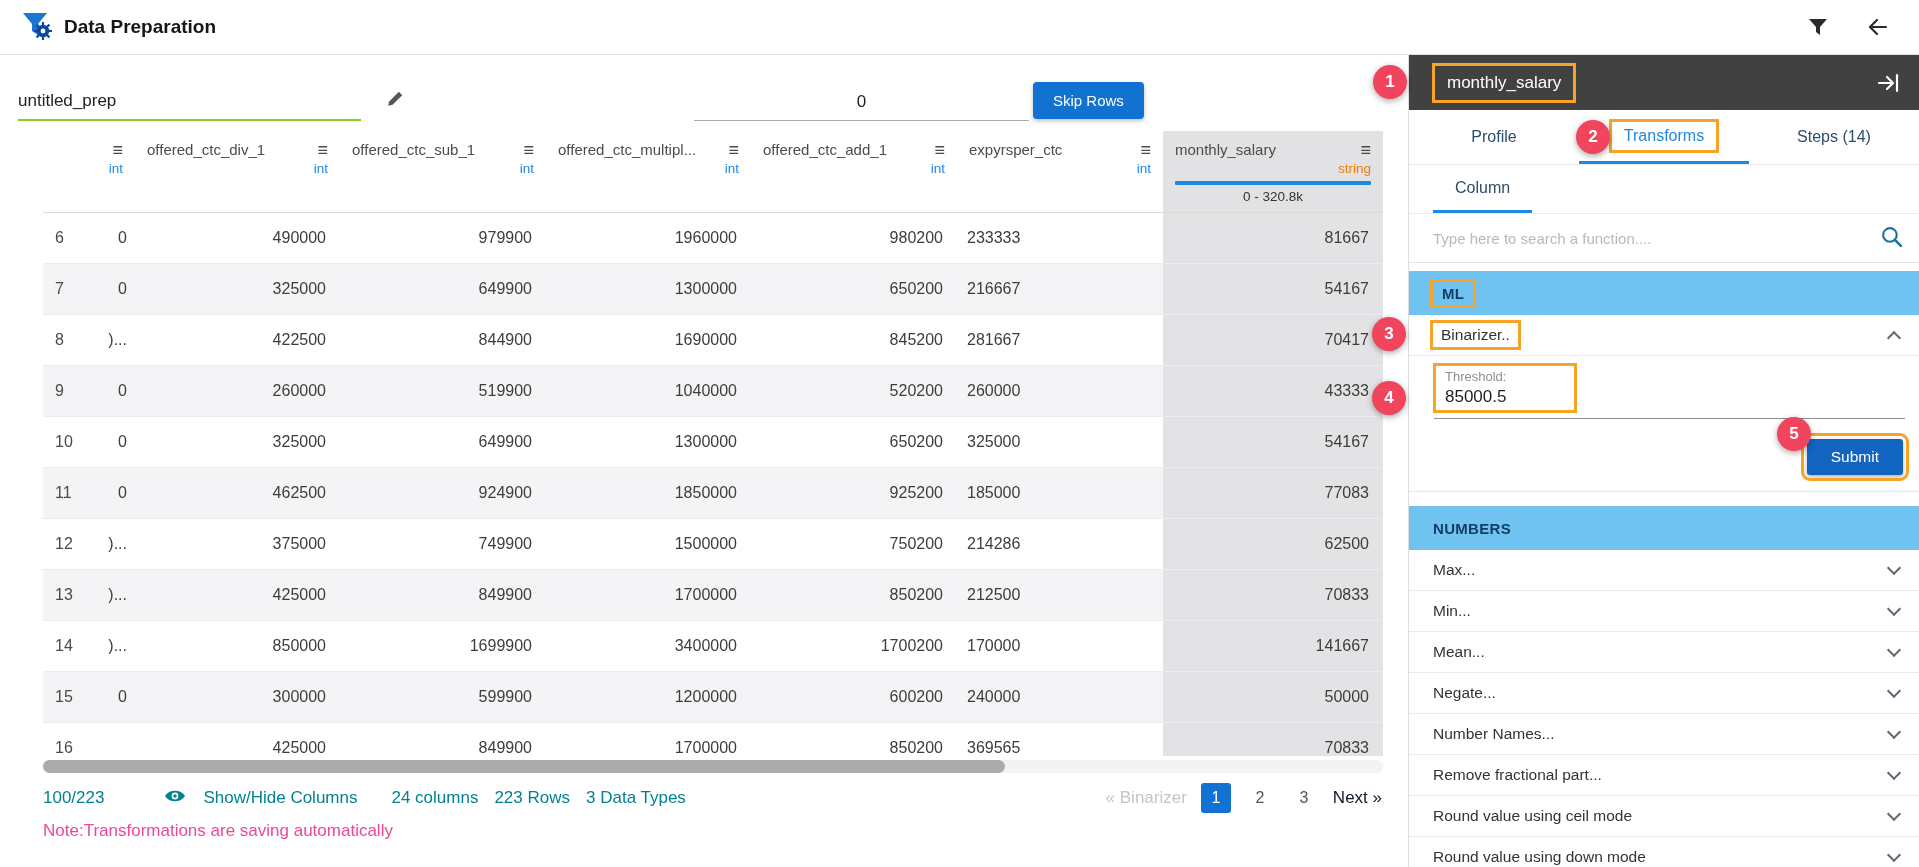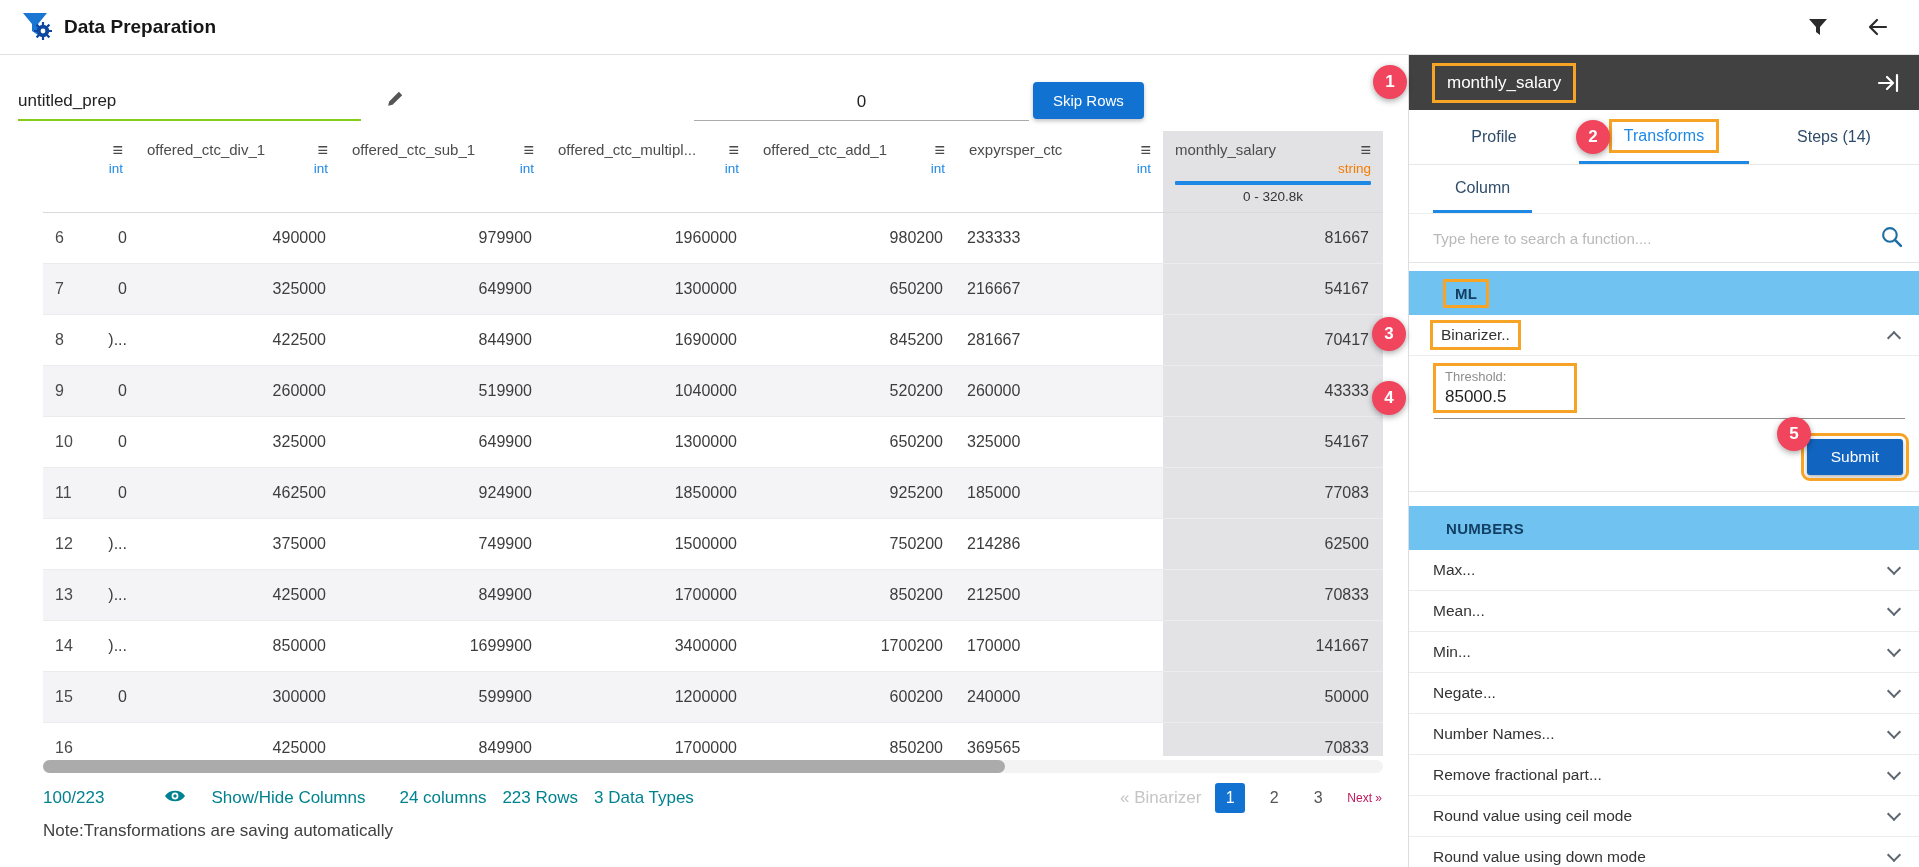--- a/index.html
+++ b/index.html
@@ -45,45 +45,45 @@
 .cell.mini{padding-right:8px}
 .cell.left{justify-content:flex-start;padding-left:10px}
 .cell.alt{background:#f4f4f6}
 .cell.sel{background:#e3e3e6}
 
 
 .hscroll{margin:4px 0 0 43px;width:1340px;height:13px;border-radius:7px;background:#f3f3f3;cursor:pointer}
 .hthumb{width:962px;height:13px;border-radius:7px;background:#ababab}
 .tfooter{display:flex;align-items:center;margin:10px 26px 0 43px;font-size:17px}
 .counter{color:#00838f;cursor:pointer}
-.showhide{display:flex;align-items:center;gap:25px;margin-left:60px;color:#00838f;cursor:pointer}
+.showhide{display:flex;align-items:center;gap:17px;margin-left:60px;color:#00838f;cursor:pointer}
 .stats{display:flex;gap:16px;margin-left:34px;color:#00838f}
 .pagination{margin-left:auto;display:flex;align-items:center;gap:14px}
 .pg-prev{color:#c5c5c5;font-size:17px}
 .pg-num{min-width:30px;height:30px;display:flex;align-items:center;justify-content:center;color:#555;font-size:16px;cursor:pointer}
 .pg-num.active{background:#1172d2;color:#fff;border-radius:3px}
-.pg-next{color:#be185d;font-size:12px;cursor:pointer}
-.note{margin:8px 0 0 43px;font-size:17px;color:#404040}
+.pg-next{color:#0f172a;font-size:17px;cursor:pointer}
+.note{margin:8px 0 0 43px;font-size:17px;color:#ec4899}
 
 
 .sidebar{width:511px;border-left:1px solid #ddd;display:flex;flex-direction:column;overflow:hidden;background:#fff}
 .sb-header{height:55px;background:#414141;display:flex;align-items:center;justify-content:space-between;padding:0 18px 0 26px;flex:none}
 .sb-col-name{color:#fff;font-size:17px;padding:7px 12px;outline:3px solid #f7a325}
 .collapse{cursor:pointer;display:flex;align-items:center}
 .sb-tabs{height:55px;display:flex;border-bottom:1px solid #e8e8e8;flex:none}
 .tab{flex:1;display:flex;align-items:center;justify-content:center;font-size:16px;color:#2f4c6a;cursor:pointer}
 .tab.active{color:#1e88e5;border-bottom:3px solid #1e88e5}
 .tab-label{padding:2px 4px}
 .tab.active .tab-label{padding:5px 12px;outline:3px solid #f7a325}
 .sb-subtabs{height:49px;display:flex;border-bottom:1px solid #ededed;flex:none;padding-left:24px}
 .subtab{display:flex;align-items:center;padding:0 22px;font-size:16px;color:#2f4c6a;border-bottom:3px solid #1e88e5;cursor:pointer}
 .sb-search{height:49px;display:flex;align-items:center;border-bottom:1px solid #e4e4e4;flex:none;padding:0 16px 0 24px}
 .search-input{flex:1;border:none;outline:none;font-size:15px;color:#333;background:transparent;font-family:inherit}
 .search-input::placeholder{color:#b9b9b9}
-.section-header{height:44px;background:#70c3f0;display:flex;align-items:center;padding-left:37px;flex:none}
+.section-header{height:44px;background:#70c3f0;display:flex;align-items:center;padding-left:24px;flex:none}
 .section-header.first{margin-top:8px}
 .section-header.numbers{margin-top:14px}
 .section-title{font-size:15px;font-weight:bold;color:#123f63;letter-spacing:.3px}
 .section-title.anno{padding:3px 9px;outline:3px solid #f7a325}
 .fn-item{height:41px;display:flex;align-items:center;justify-content:space-between;padding:0 20px 0 24px;border-bottom:1px solid #ececec;font-size:15.5px;color:#333;cursor:pointer;flex:none}
 .fn-label.anno{padding:3px 8px;outline:3px solid #f7a325}
 .binarizer-panel{flex:none;border-bottom:1px solid #e6e6e6}
 .field-wrap{margin:8px 14px 0 25px;border-bottom:1px solid #909090;padding:2px 2px 8px 2px}
 .thr{display:inline-block;padding:3px 9px;outline:3px solid #f7a325}
 .thr-label{font-size:13px;color:#8d8d8d}
@@ -392,25 +392,25 @@
       <div class="section-header numbers">
         <span class="section-title">NUMBERS</span>
       </div>
 
       <div class="fn-list" id="fnlist">
           <div class="fn-item">
             <span class="fn-label">Max...</span>
             <span class="chev down"></span>
           </div>
           <div class="fn-item">
+            <span class="fn-label">Min...</span>
+            <span class="chev down"></span>
+          </div>
+          <div class="fn-item">
             <span class="fn-label">Mean...</span>
-            <span class="chev down"></span>
-          </div>
-          <div class="fn-item">
-            <span class="fn-label">Min...</span>
             <span class="chev down"></span>
           </div>
           <div class="fn-item">
             <span class="fn-label">Negate...</span>
             <span class="chev down"></span>
           </div>
           <div class="fn-item">
             <span class="fn-label">Number Names...</span>
             <span class="chev down"></span>
           </div>

